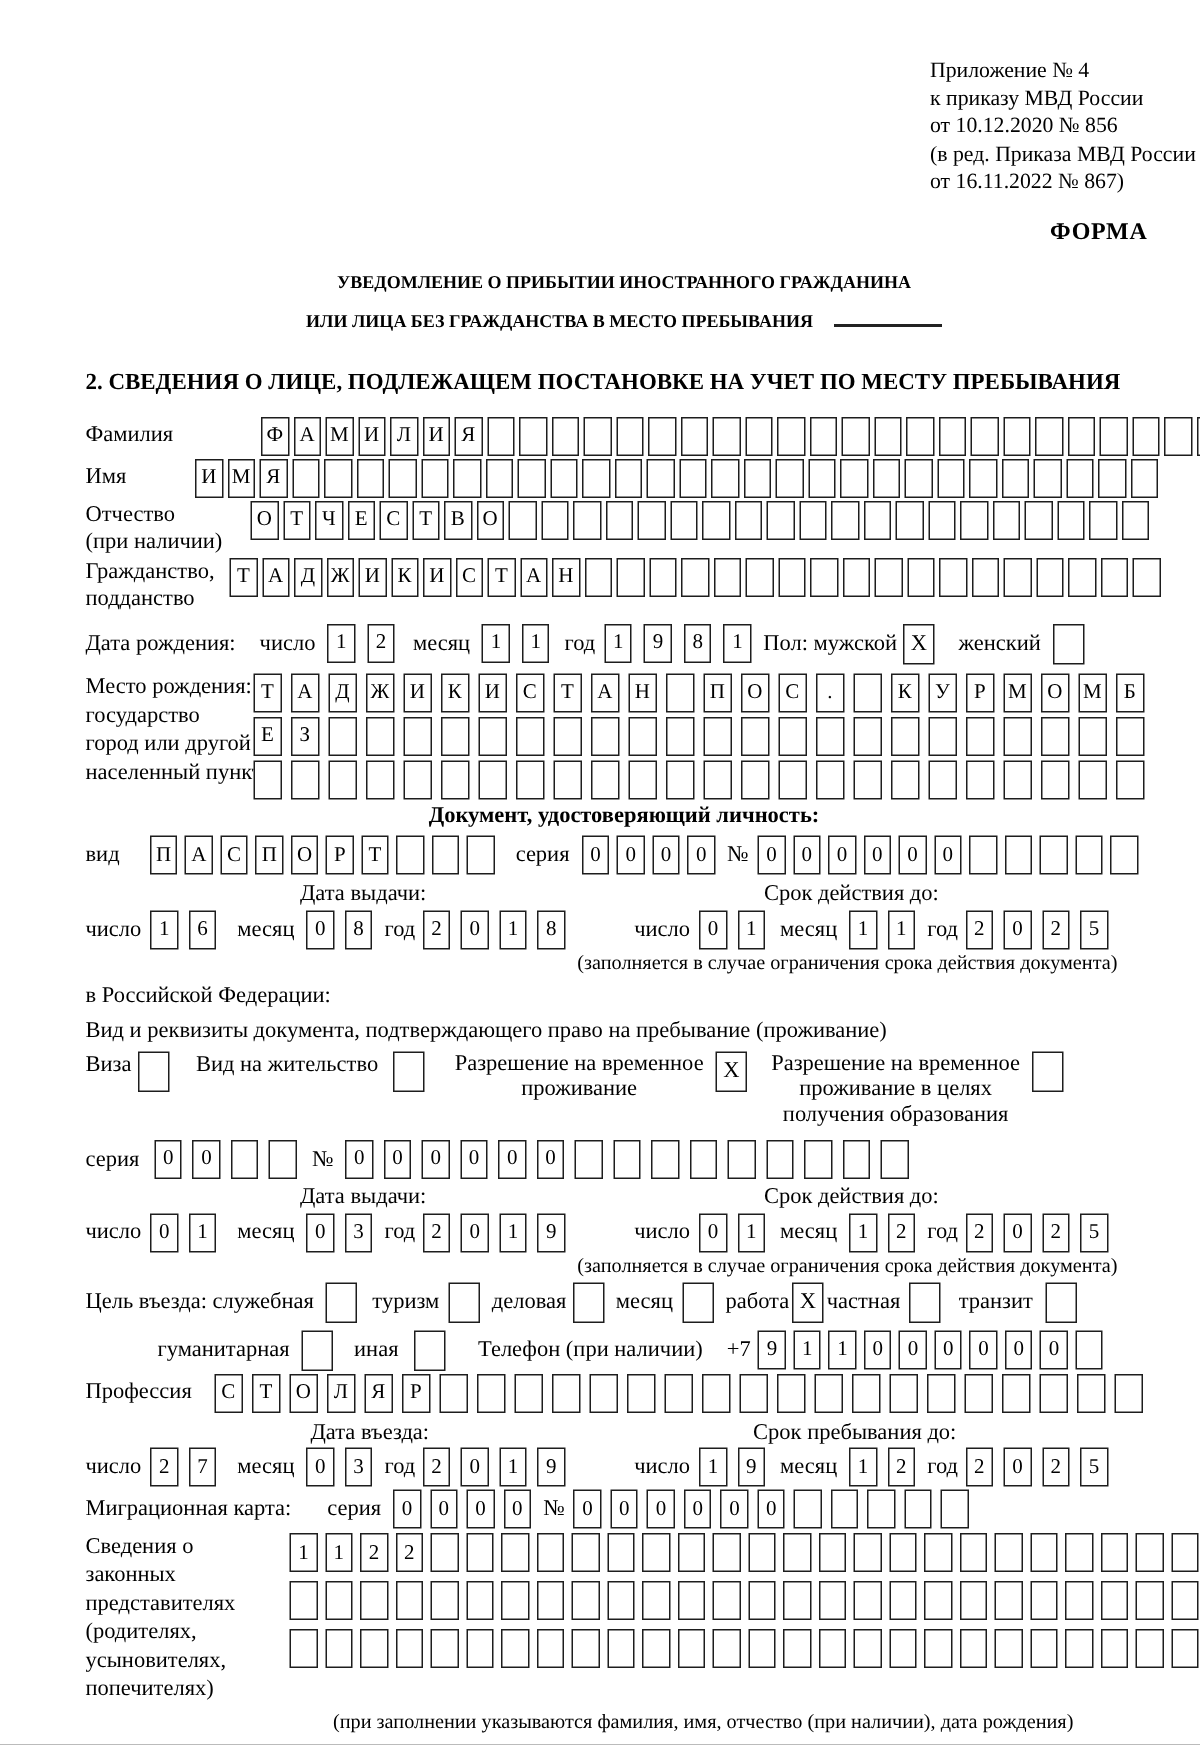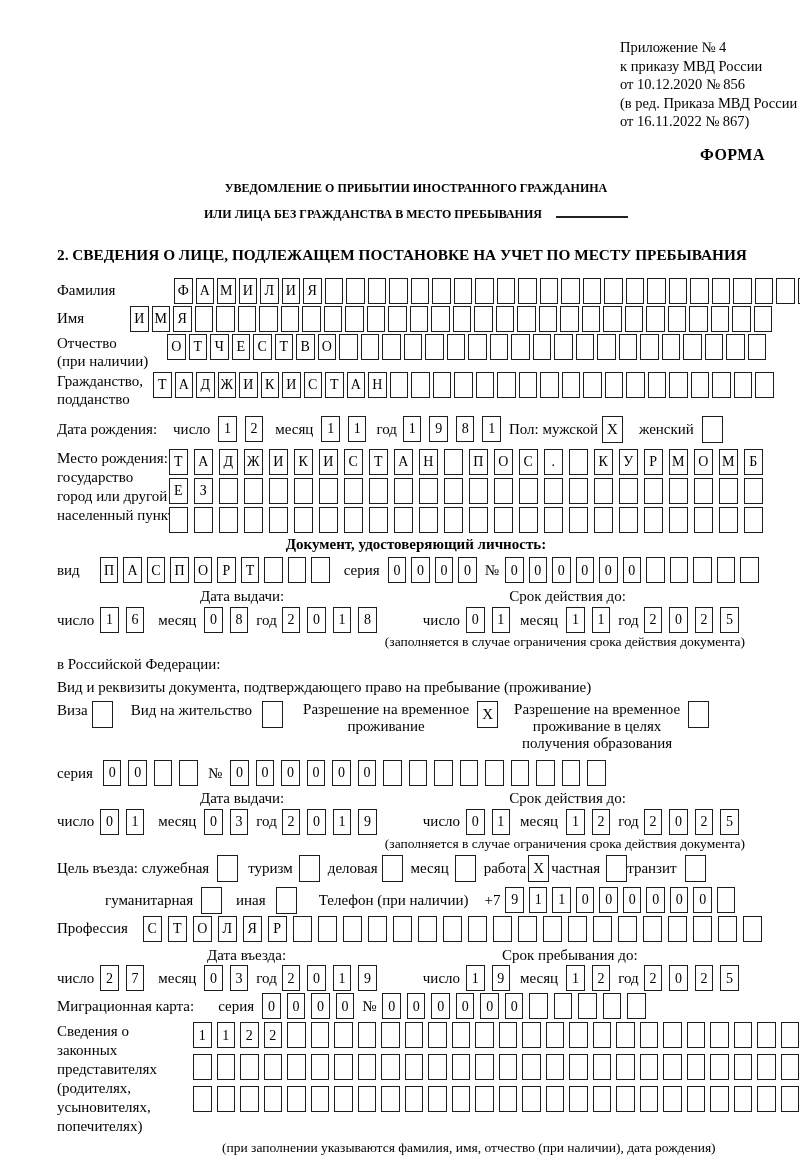--- a/index.html
+++ b/index.html
@@ -487,21 +487,21 @@
         <span class="txt" style="margin-left: 10px; margin-right: 6px;">туризм</span>
         <span class="cell check"></span>
         <span class="txt" style="margin-left: 8px; margin-right: 4px;">деловая</span>
         <span class="cell check"></span>
         <span class="txt" style="margin-left: 8px; margin-right: 6px;">месяц</span>
         <span class="cell check"></span>
         <span class="txt" style="margin-left: 8px; margin-right: 2px;">работа</span>
         <span class="cell check">X</span>
         <span class="txt" style="margin-left: 2px; margin-right: 6px;">частная</span>
         <span class="cell check"></span>
-        <span class="txt" style="margin-right: 8px; text-align: right;">транзит</span>
+        <span class="txt" style="margin-left: 12px; margin-right: 8px; text-align: right;">транзит</span>
         <span class="cell check"></span>
       </div>
       <div class="row" style="margin-top: 5px;">
         <span class="txt" style="margin-left: 48px; margin-right: 8px;">гуманитарная</span>
         <span class="cell check"></span>
         <span class="txt" style="margin-left: 14px; margin-right: 10px;">иная</span>
         <span class="cell check"></span>
         <span class="txt" style="margin-left: 22px; margin-right: 16px;">Телефон (при наличии)</span>
         <span class="txt" style="margin-right: 5px;">+7</span>
         <span class="cells" style="gap: 5px;">

